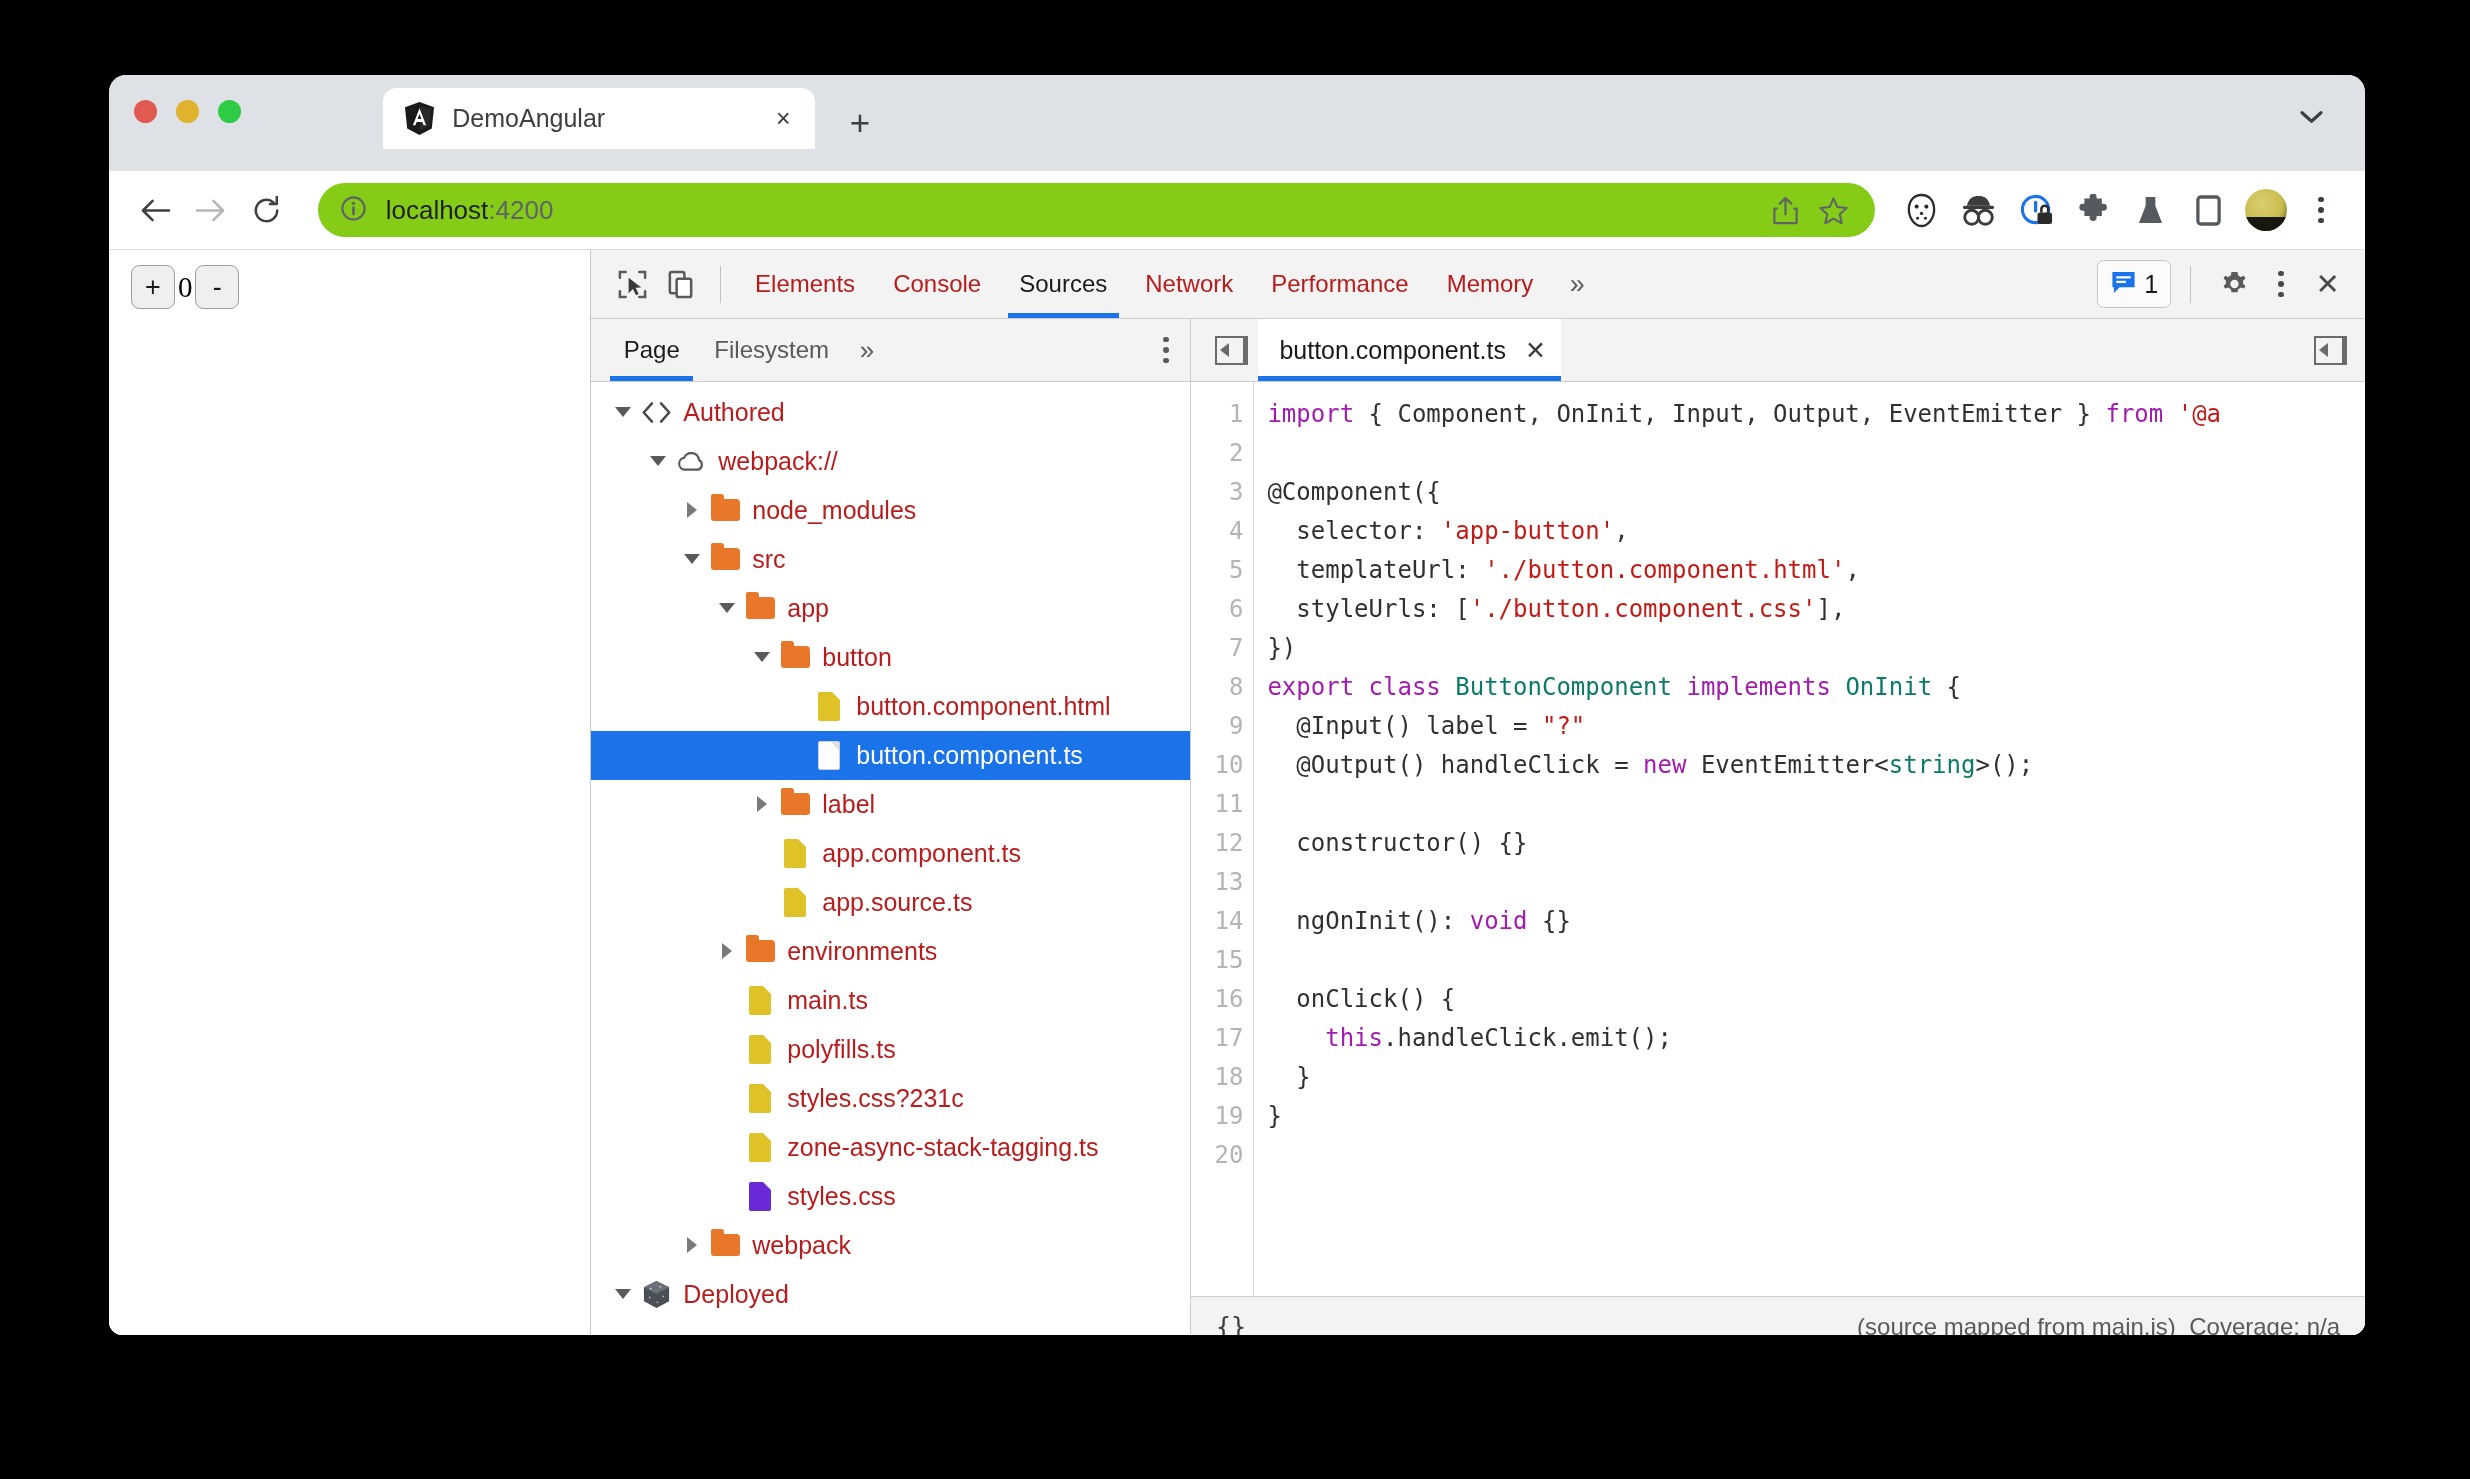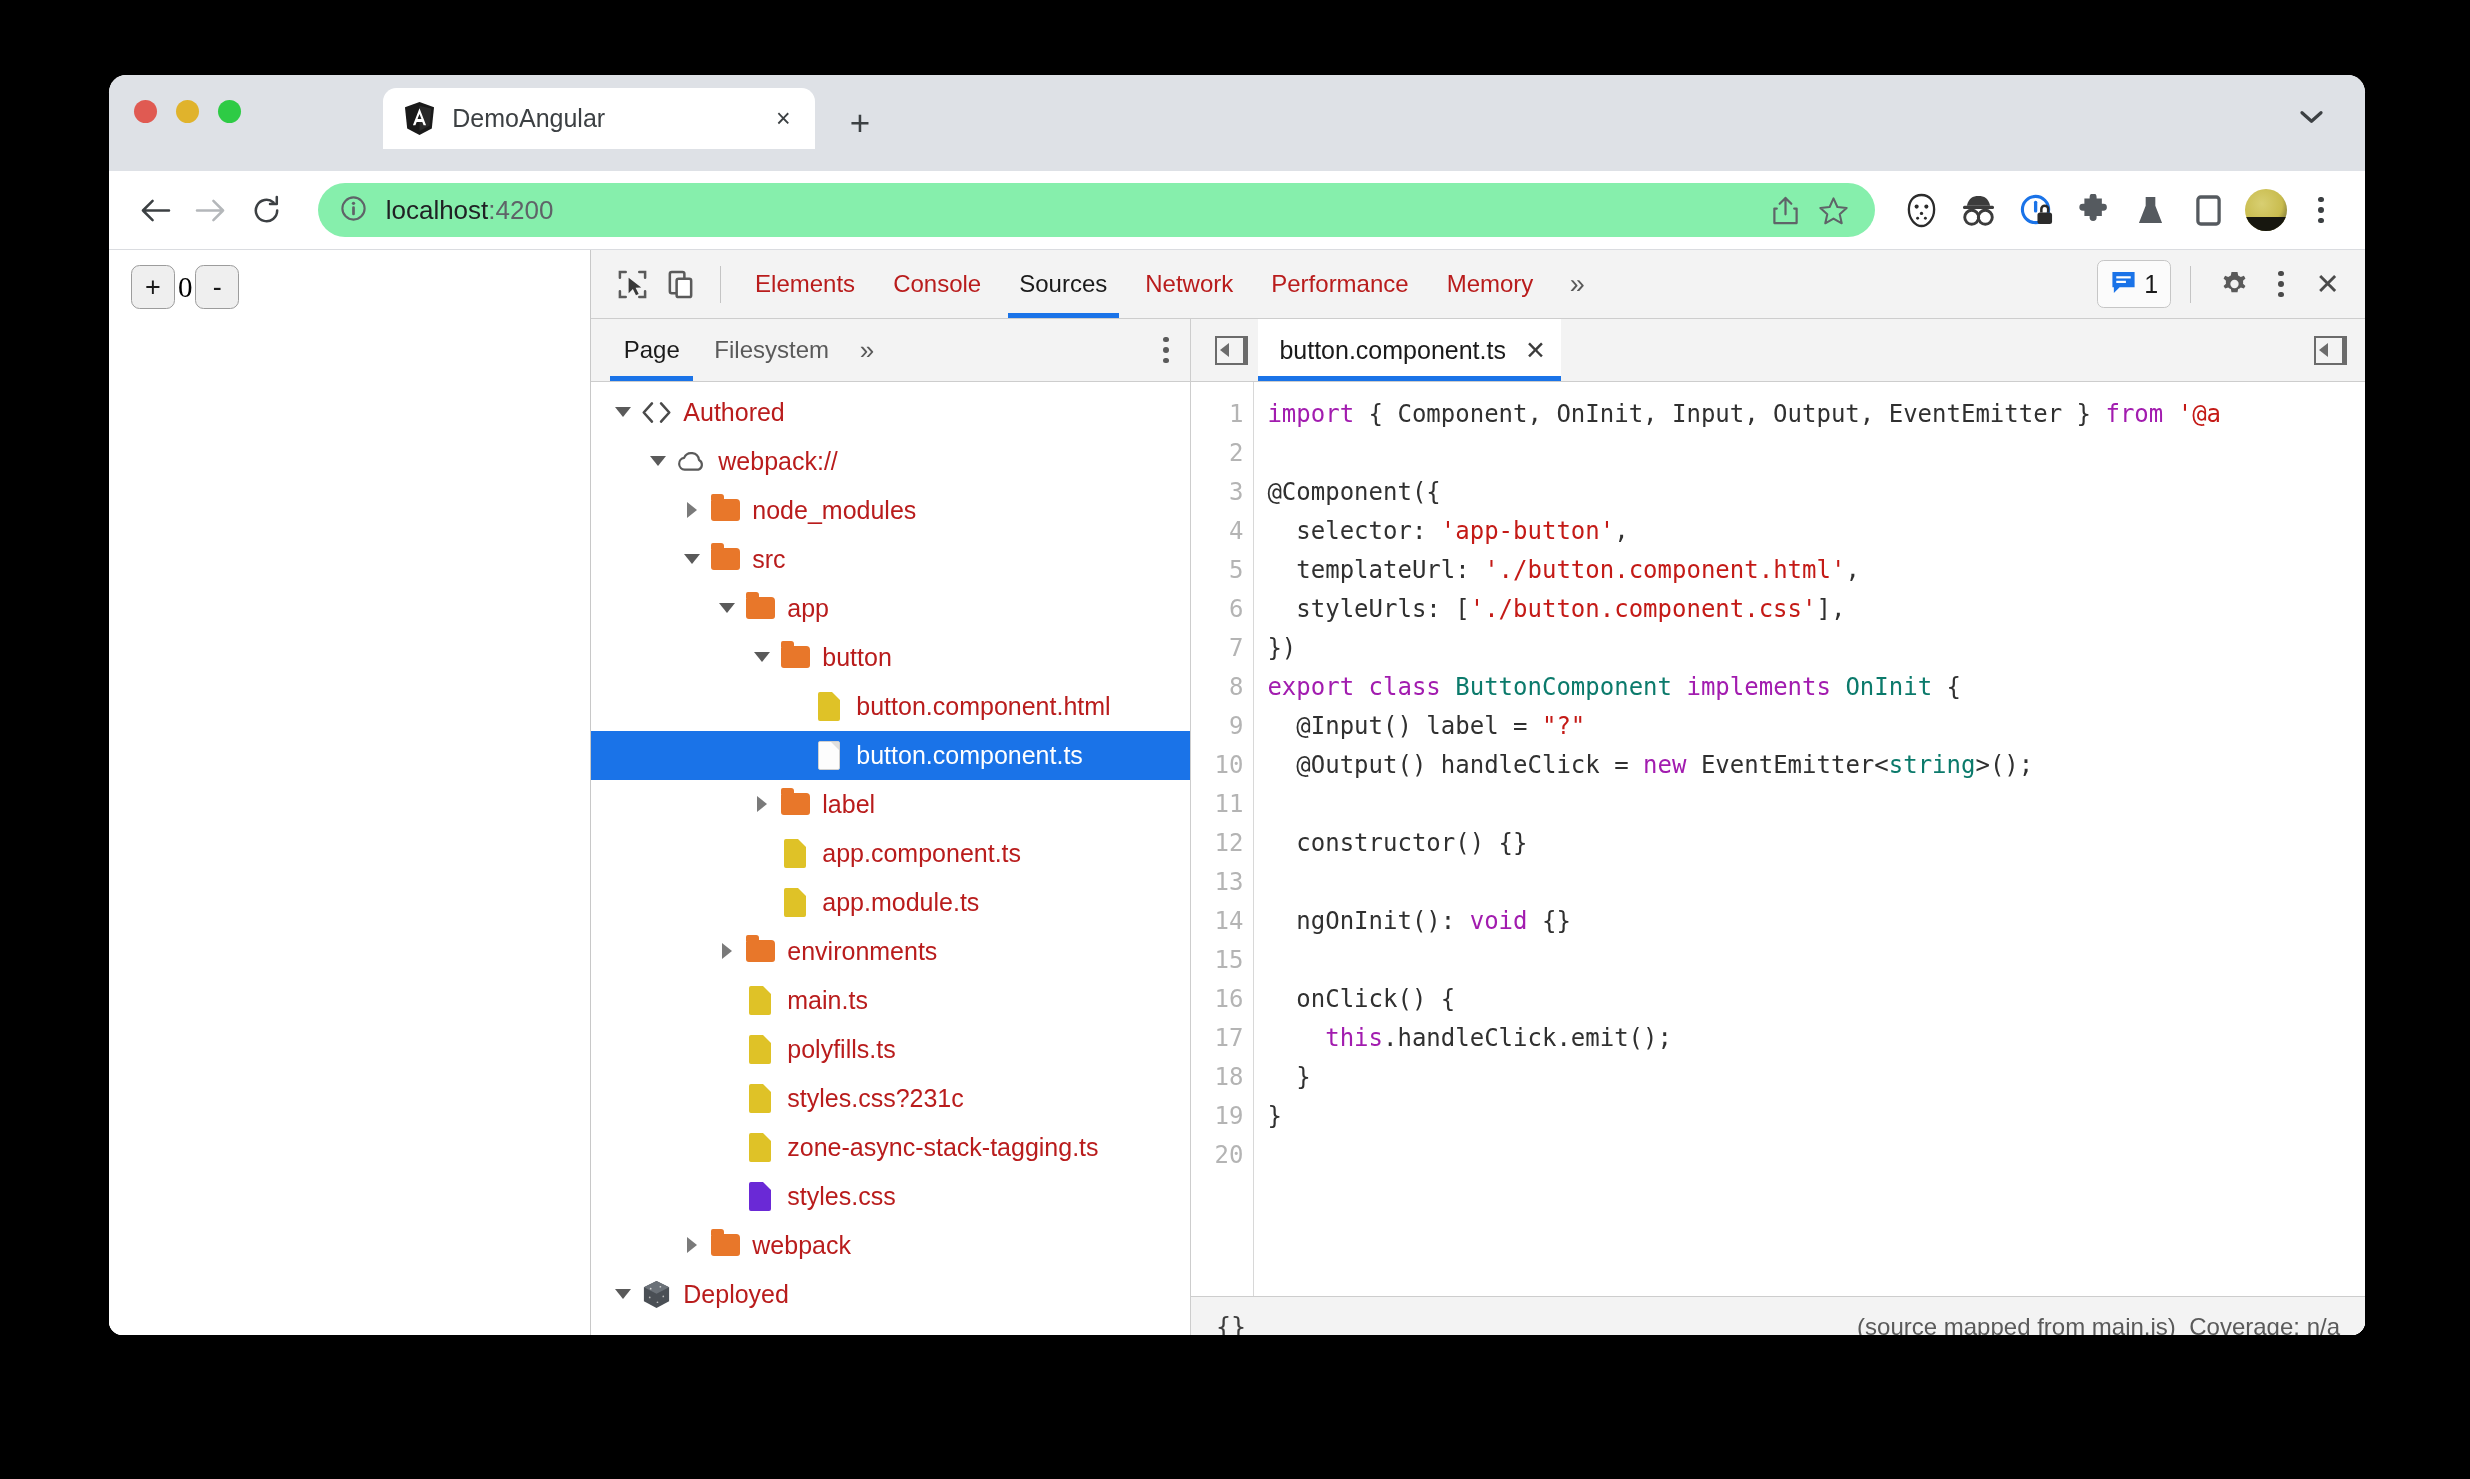--- a/index.html
+++ b/index.html
@@ -92,21 +92,21 @@
   }
   .nav-icon-btn {
     width: 50px; height: 50px;
     display: flex; align-items: center; justify-content: center;
     flex: 0 0 auto;
     margin-right: 5.8px;
   }
   #omnibox {
     flex: 1 1 auto;
     height: 54px;
-    background: #86efac;
+    background: #84cc16;
     border-radius: 27px;
     display: flex;
     align-items: center;
     padding: 0 21px;
     margin-left: 21px;
     margin-right: 5.8px;
     min-width: 0;
   }
   #omnibox-url {
     margin-left: 17.3px;
@@ -786,21 +786,21 @@
                 <span class="tree-icon">
                   <span class="doc"></span>
                 </span>
                 <span class="tree-label">app.component.ts</span>
               </div>
               <div class="tree-row" style="padding-left: 158px;">
                 <span class="twisty none"></span>
                 <span class="tree-icon">
                   <span class="doc"></span>
                 </span>
-                <span class="tree-label">app.module.ts</span>
+                <span class="tree-label">app.source.ts</span>
               </div>
               <div class="tree-row" style="padding-left: 123px;">
                 <span class="twisty">
                   <span class="tri-right"></span>
                 </span>
                 <span class="tree-icon">
                   <span class="folder"></span>
                 </span>
                 <span class="tree-label">environments</span>
               </div>

